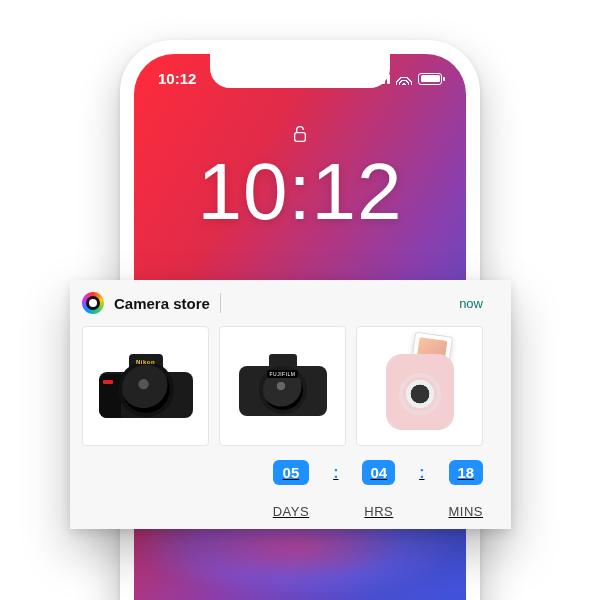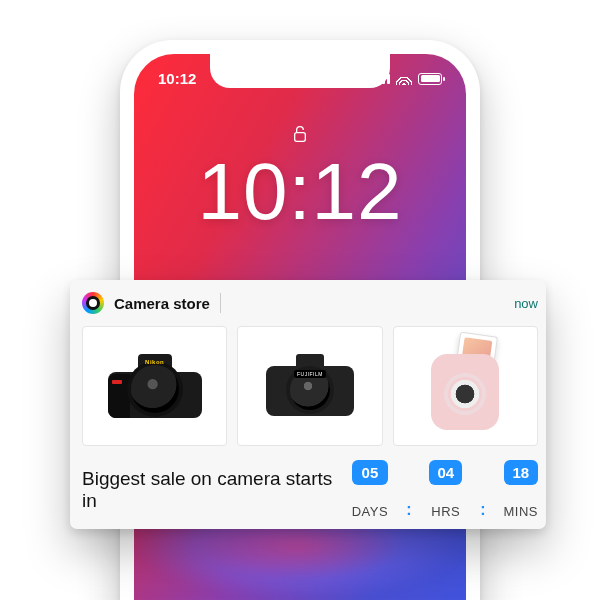--- a/index.html
+++ b/index.html
@@ -56,25 +56,25 @@
     position: absolute; top: 92px; left: 0; right: 0;
     text-align: center; color: #fff; font-weight: 300;
     font-size: 80px; letter-spacing: 1px;
     text-shadow: 0 2px 8px rgba(0,0,0,0.15);
   }
 
   
   .notif {
     position: absolute;
     left: 70px; top: 280px;
-    width: 476px;
+    width: 441px;
     background: #f7f7f7;
-    border-radius: 7px;
+    border-radius: 0;
     box-shadow: 0 22px 45px rgba(0,0,0,0.25), 0 4px 10px rgba(0,0,0,0.12);
-    padding: 12px 8px 10px 12px;
+    padding: 12px 28px 10px 12px;
   }
   .nhead { display:flex; align-items:center; gap:10px; font-size: 15px; }
   .appicon {
     width: 22px; height: 22px; border-radius: 50%;
     background: conic-gradient(#ff3333, #ffcc00, #33cc66, #0099ff, #cc33ff, #ff3333);
     position: relative; flex: none;
   }
   .appicon::after { content:""; position:absolute; inset:4px; background:#111; border-radius:50%; }
   .appicon::before { content:""; position:absolute; inset:7px; background:#fff; border-radius:50%; z-index:1; }
   .appname { font-weight: 700; color:#111; }
@@ -101,21 +101,21 @@
   .cam-mirr .brand { position:absolute; left:50%; top:20px; transform:translateX(-50%); color:#fff; background:#000; font-size:5px; padding:1px 3px; border-radius:2px; letter-spacing:0.5px; }
 
   .cam-inst { width:80px; height:100px; position:relative; }
   .cam-inst .body { position:absolute; inset:18px 6px 6px 6px; background:#f3cfd2; border-radius:16px; }
   .cam-inst .lens { position:absolute; left:50%; top:58%; transform:translate(-50%,-50%); width:34px; height:34px; border-radius:50%; background:radial-gradient(circle at 50% 50%, #333 0 38%, #eee 40% 58%, #f3cfd2 60% 100%); box-shadow:0 0 0 4px #eedadd; }
   .cam-inst .photo { position:absolute; left:40%; top:-2px; width:38px; height:46px; background:#fff; border:1px solid #ddd; border-radius:3px; transform:rotate(8deg); box-shadow:0 3px 6px rgba(0,0,0,0.15); }
   .cam-inst .photo::before { content:""; position:absolute; left:4px; right:4px; top:4px; height:28px; background:linear-gradient(135deg,#f7c6a3,#e89a8f); border-radius:2px; }
 
   .countdown-row { display:flex; align-items:center; gap:10px; margin-top:14px; }
   .sale-text { font-size:19px; color:#111; }
-  .timer { margin-left:auto; display:flex; align-items:flex-end; gap:18px; }
+  .timer { margin-left:auto; display:flex; align-items:flex-start; gap:24px;text-decoration:underline; }
   .unit { text-align:center; }
   .pill { background:#1e90ff; color:#fff; font-weight:700; border-radius:6px; padding:4px 8px; font-size:15px; min-width:30px; text-align:center; }
   .ulabel { font-size:13px; color:#444; margin-top:19px; letter-spacing:0.5px; }
   .colon { font-weight:700; color:#1e90ff; padding-top:4px; }
 
   
   .glow {
     position:absolute; left:135px; top:510px; width:330px; height:90px;
     background: radial-gradient(ellipse at 50% 40%, rgba(255,80,150,0.55), rgba(120,110,255,0.35) 45%, rgba(255,255,255,0) 70%);
     border-radius: 0 0 40px 40px;
@@ -187,21 +187,20 @@
       <div class="card">
         <div class="cam-inst">
           <div class="photo"></div>
             <div class="body"></div>
             <div class="lens"></div>
         </div>
       </div>
     </div>
 
     <div class="countdown-row">
-      <span class="sale-text">Biggest sale on camera starts in</span>
       <div class="timer">
         <div class="unit">
           <div class="pill">05</div>
           <div class="ulabel">DAYS</div>
         </div>
         <div class="colon">:</div>
         <div class="unit">
           <div class="pill">04</div>
           <div class="ulabel">HRS</div>
         </div>

